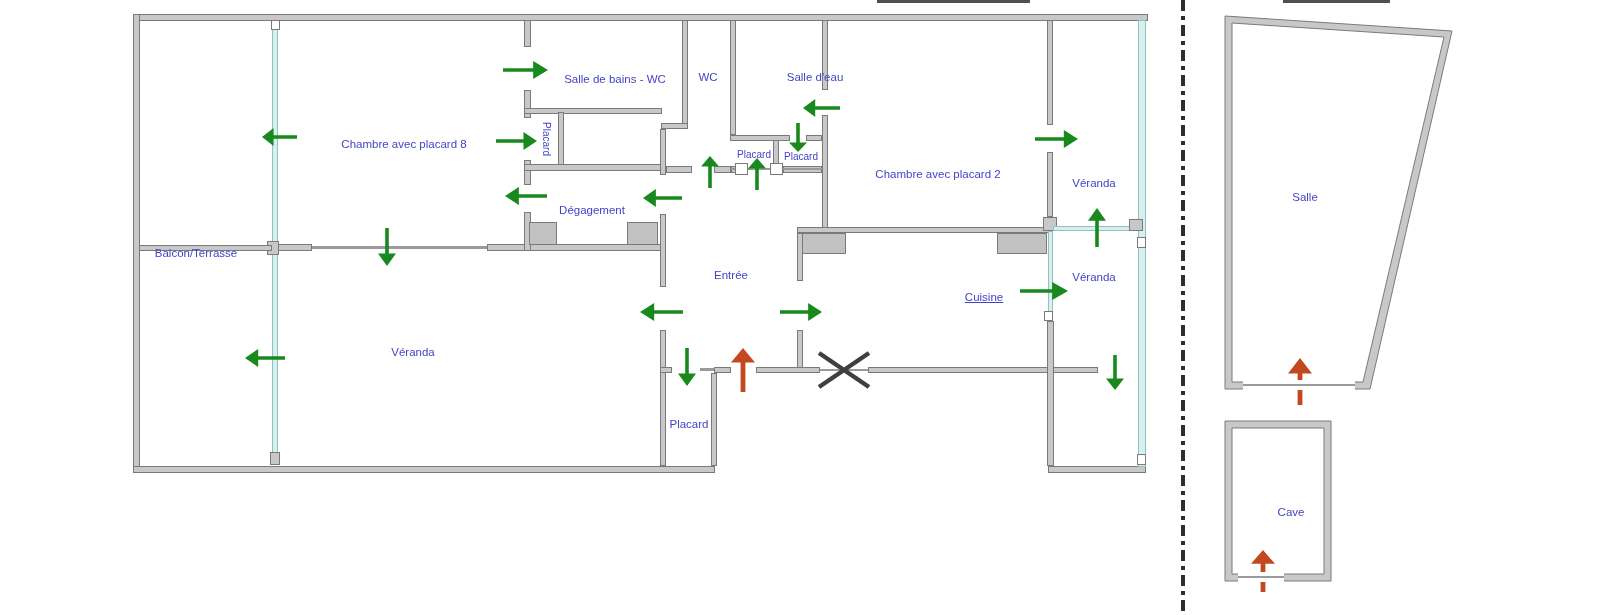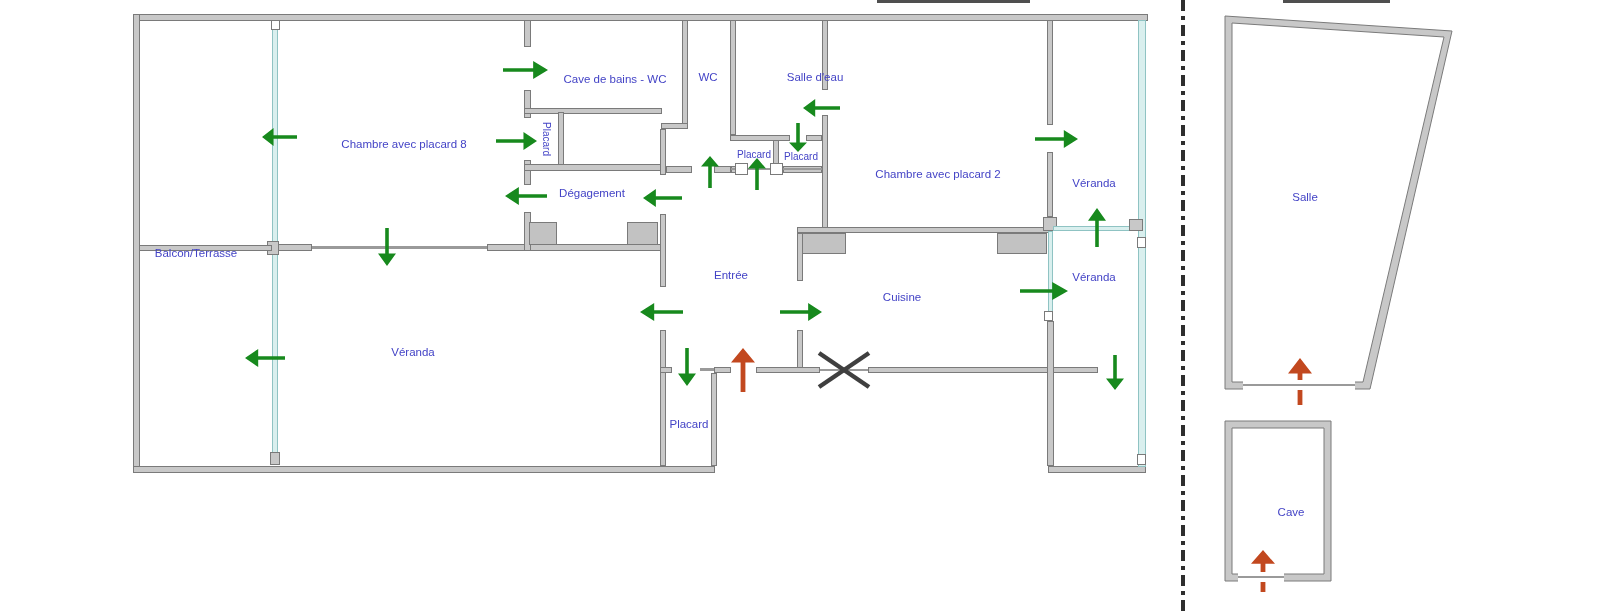--- a/index.html
+++ b/index.html
@@ -141,30 +141,30 @@
     <path d="M1225,16 L1452,31 L1370,389 L1225,389 Z M1232,23 L1444,37 L1363,382 L1232,382 Z" fill="#c8c8c8" fill-rule="evenodd" stroke="#7a7a7a" stroke-width="1"></path>
     <rect x="1243" y="380" width="112" height="10" fill="#ffffff"></rect>
     <rect x="1243" y="384" width="112" height="2" fill="#9a9a9a"></rect>
     <path d="M1225,421 h106 v160 h-106 Z M1232,428 h92 v146 h-92 Z" fill="#c8c8c8" fill-rule="evenodd" stroke="#7a7a7a" stroke-width="1"></path>
     <rect x="1238" y="572" width="46" height="10" fill="#ffffff"></rect>
     <rect x="1238" y="576" width="46" height="2" fill="#9a9a9a"></rect>
   </svg>
 
   <div class="lbl" style="left:196px;top:253px;">Balcon/Terrasse</div>
   <div class="lbl" style="left:404px;top:144px;">Chambre avec placard 8</div>
-  <div class="lbl" style="left:615px;top:79px;">Cave de bains - WC</div>
+  <div class="lbl" style="left:615px;top:79px;">Salle de bains - WC</div>
   <div class="lbl" style="left:708px;top:77px;">WC</div>
   <div class="lbl" style="left:781px;top:77px;margin-left:34px;">Salle d'eau</div>
   <div class="lbl" style="left:938px;top:130px;margin-top:44px;">Chambre avec placard 2</div>
   <div class="lbl" style="left:1094px;top:183px;">Véranda</div>
   <div class="lbl" style="left:1094px;top:277px;">Véranda</div>
-  <div class="lbl" style="left:592px;top:193px;text-align:center;">Dégagement</div>
+  <div class="lbl" style="left:592px;top:210px;text-align:center;">Dégagement</div>
   <div class="lbl vert" style="left:546px;top:139px;font-size:10px;">Placard</div>
   <div class="lbl small" style="left:754px;top:154px;">Placard</div>
   <div class="lbl small" style="left:801px;top:156px;">Placard</div>
   <div class="lbl" style="left:731px;top:275px;text-align:center;">Entrée</div>
-  <div class="lbl" style="left:902px;top:297px;">Cuisine</div>
+  <div class="lbl" style="left:984px;top:297px;text-decoration:underline;">Cuisine</div>
   <div class="lbl" style="left:413px;top:352px;">Véranda</div>
   <div class="lbl" style="left:689px;top:424px;">Placard</div>
   <div class="lbl" style="left:1305px;top:197px;">Salle</div>
   <div class="lbl" style="left:1281px;top:512px;padding-left:20px;">Cave</div>
 
 </div>
 
 </body></html>

